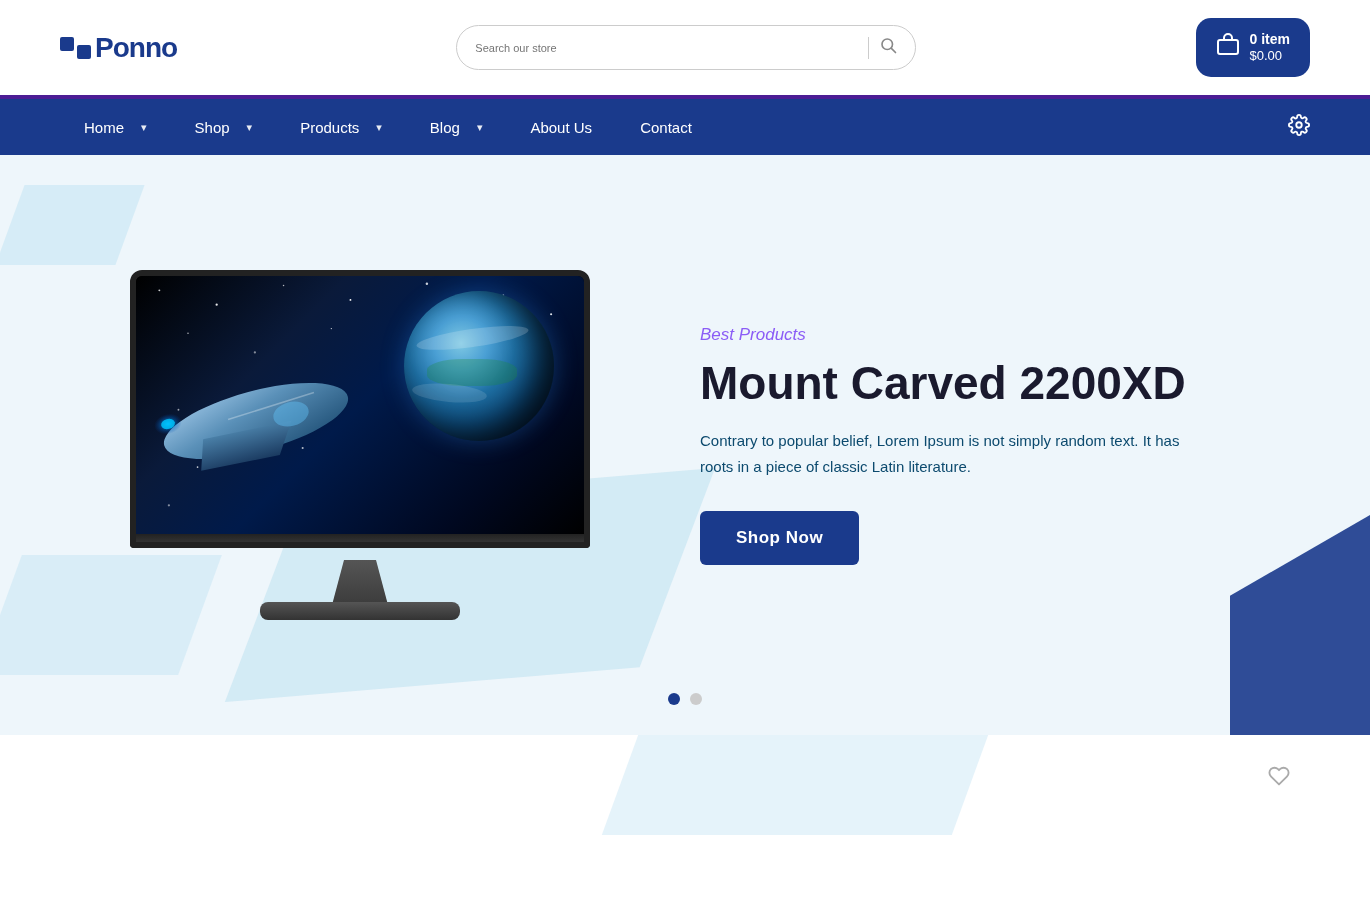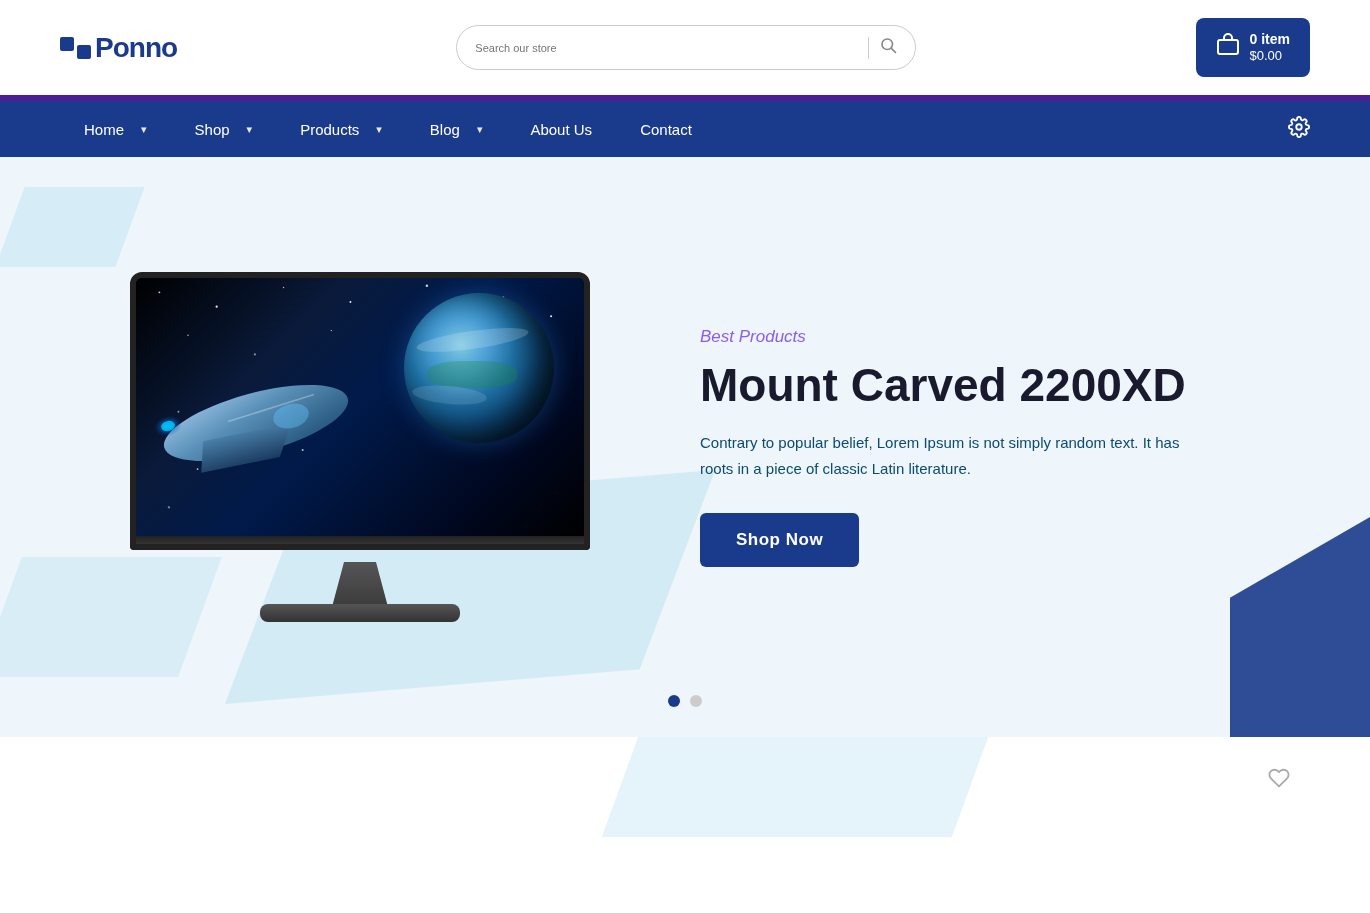--- a/index.html
+++ b/index.html
@@ -5,21 +5,21 @@
     * { margin: 0; padding: 0; box-sizing: border-box; }
     body { font-family: Arial, sans-serif; background: #fff; overflow-x: hidden; }
 
     
     .header {
       display: flex;
       align-items: center;
       justify-content: space-between;
       padding: 18px 60px;
       background: #fff;
-      border-bottom: 6px solid #4c1d95;
+      border-bottom: 4px solid #4c1d95;
     }
     .logo {
       display: flex;
       align-items: center;
       gap: 4px;
     }
     .logo-icon {
       display: flex;
       gap: 3px;
     }
@@ -67,21 +67,21 @@
       font-size: 17px;
       cursor: pointer;
     }
     .cart-btn {
       display: flex;
       align-items: center;
       gap: 10px;
       background: #1a3a8c;
       color: #fff;
       border: none;
-      border-radius: 8px;
+      border-radius: 15px;
       padding: 12px 20px;
       cursor: pointer;
       font-size: 14px;
       font-weight: 600;
     }
     .cart-icon {
       font-size: 20px;
     }
     .cart-info {
       display: flex;

